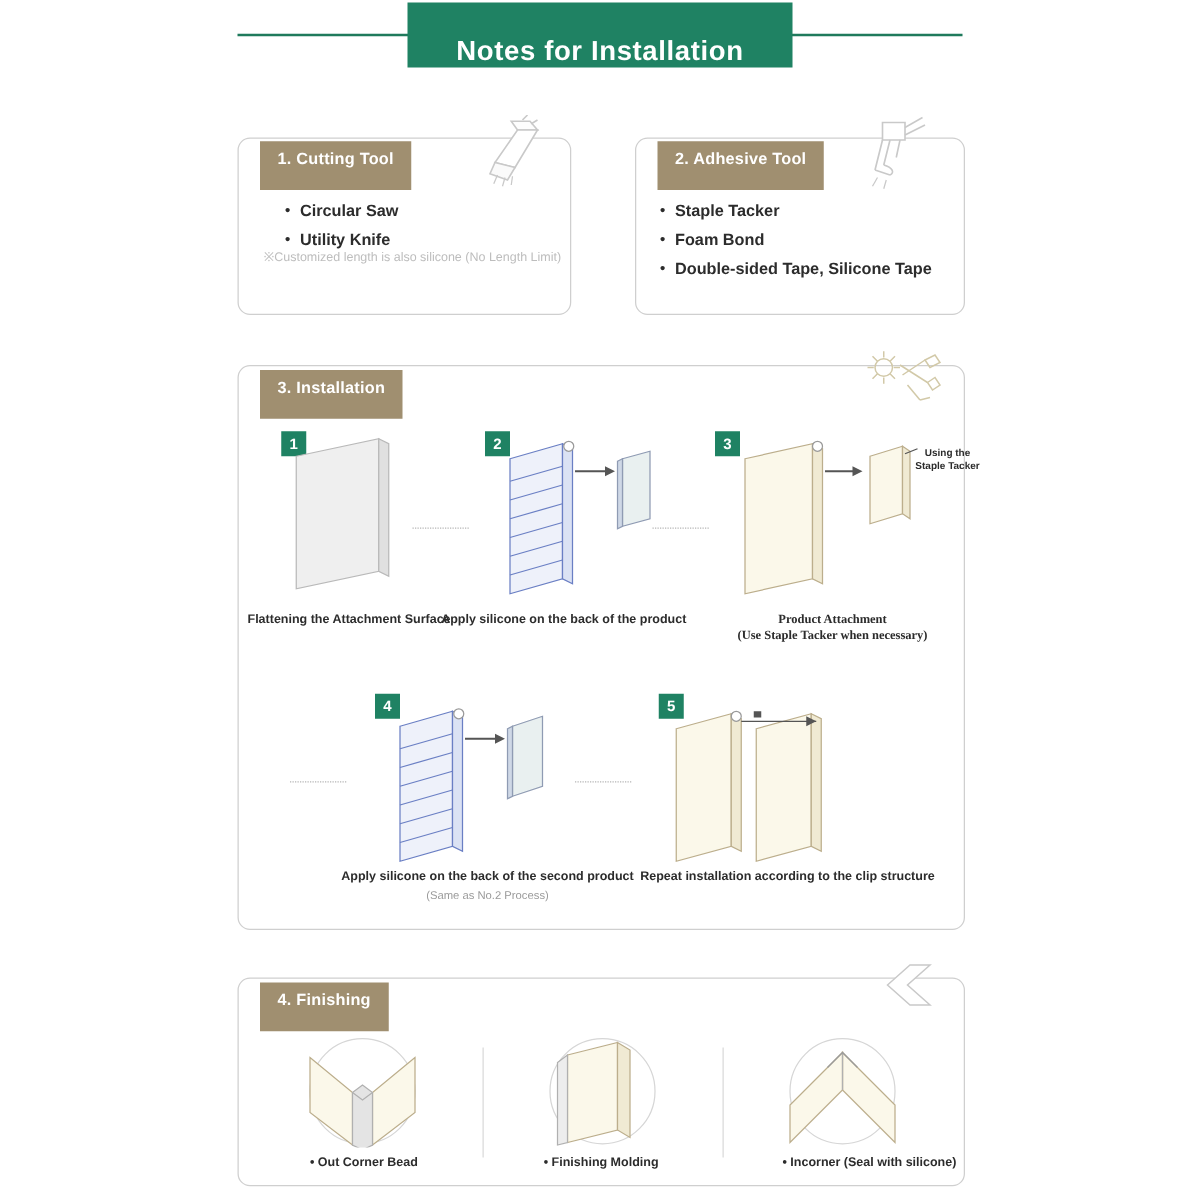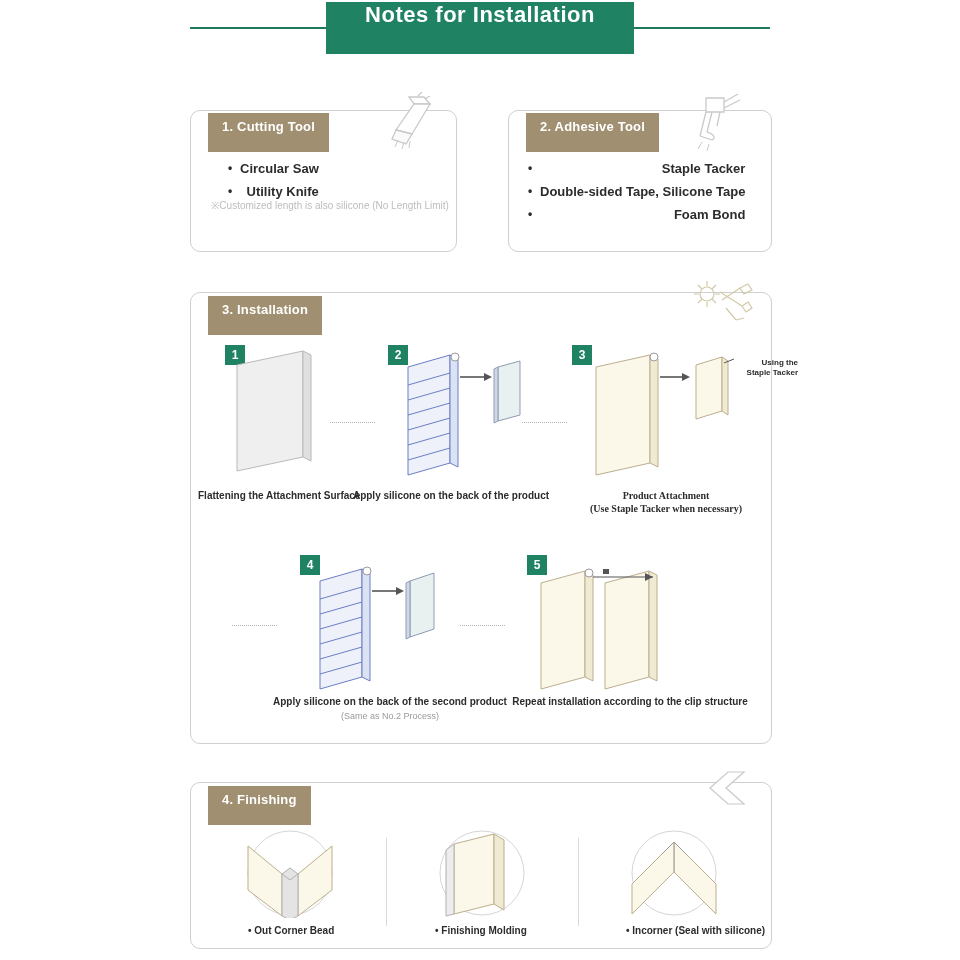--- a/index.html
+++ b/index.html
@@ -38,21 +38,21 @@
     background: #1f7a5c;
   }
   .header-banner {
     position: absolute;
     top: 2px;
     left: 326px;
     width: 308px;
     height: 52px;
     background: #1f8263;
     display: flex;
-    align-items: flex-start;
+    align-items: flex-end;
     justify-content: center;
   }
   .header-banner span {
     color: #ffffff;
     font-size: 22px;
     font-weight: bold;
     letter-spacing: 0.5px;
   }
 
   
@@ -80,21 +80,20 @@
     padding: 0;
   }
   .bullet-list li {
     font-size: 13px;
     font-weight: bold;
     color: #2c2c2c;
     line-height: 18px;
     padding-left: 12px;
     position: relative;
     margin-bottom: 5px;
-    text-align: right;
   }
   .bullet-list li:before {
     content: "\2022";
     position: absolute;
     left: 0;
     top: -1px;
     color: #2c2c2c;
     font-size: 12px;
   }
   .note-small {
@@ -147,21 +146,21 @@
     position: absolute;
     border-top: 1px dotted #b5b5b5;
     height: 0;
   }
   .small-note {
     position: absolute;
     font-size: 8px;
     font-weight: bold;
     color: #2c2c2c;
     line-height: 10px;
-    text-align: right;
+    text-align: center;
     white-space: nowrap;
   }
 
   
   .finish-caption {
     position: absolute;
     font-size: 10px;
     font-weight: bold;
     color: #2c2c2c;
     white-space: nowrap;
@@ -237,22 +236,22 @@
       </g>
       <g stroke="#c9c9c9" stroke-width="1">
         <path d="M12 50 L8 57"></path>
         <path d="M19 52 L17 59"></path>
       </g>
     </svg>
   </div>
 
   <ul class="bullet-list" style="left:528px; top:160px;">
     <li>Staple Tacker</li>
+    <li>Foam Bond</li>
     <li>Double-sided Tape, Silicone Tape</li>
-    <li>Foam Bond</li>
   </ul>
 
   <div class="panel" id="panel-installation"></div>
   <div class="panel-tab" style="left:208px; top:296px;">
     <span>3. Installation</span>
   </div>
 
   <div class="tool-icon" style="left:690px; top:278px;">
     <svg width="72" height="48" viewBox="0 0 72 48">
       <g fill="none" stroke="#d2c9a8" stroke-width="1.2">

